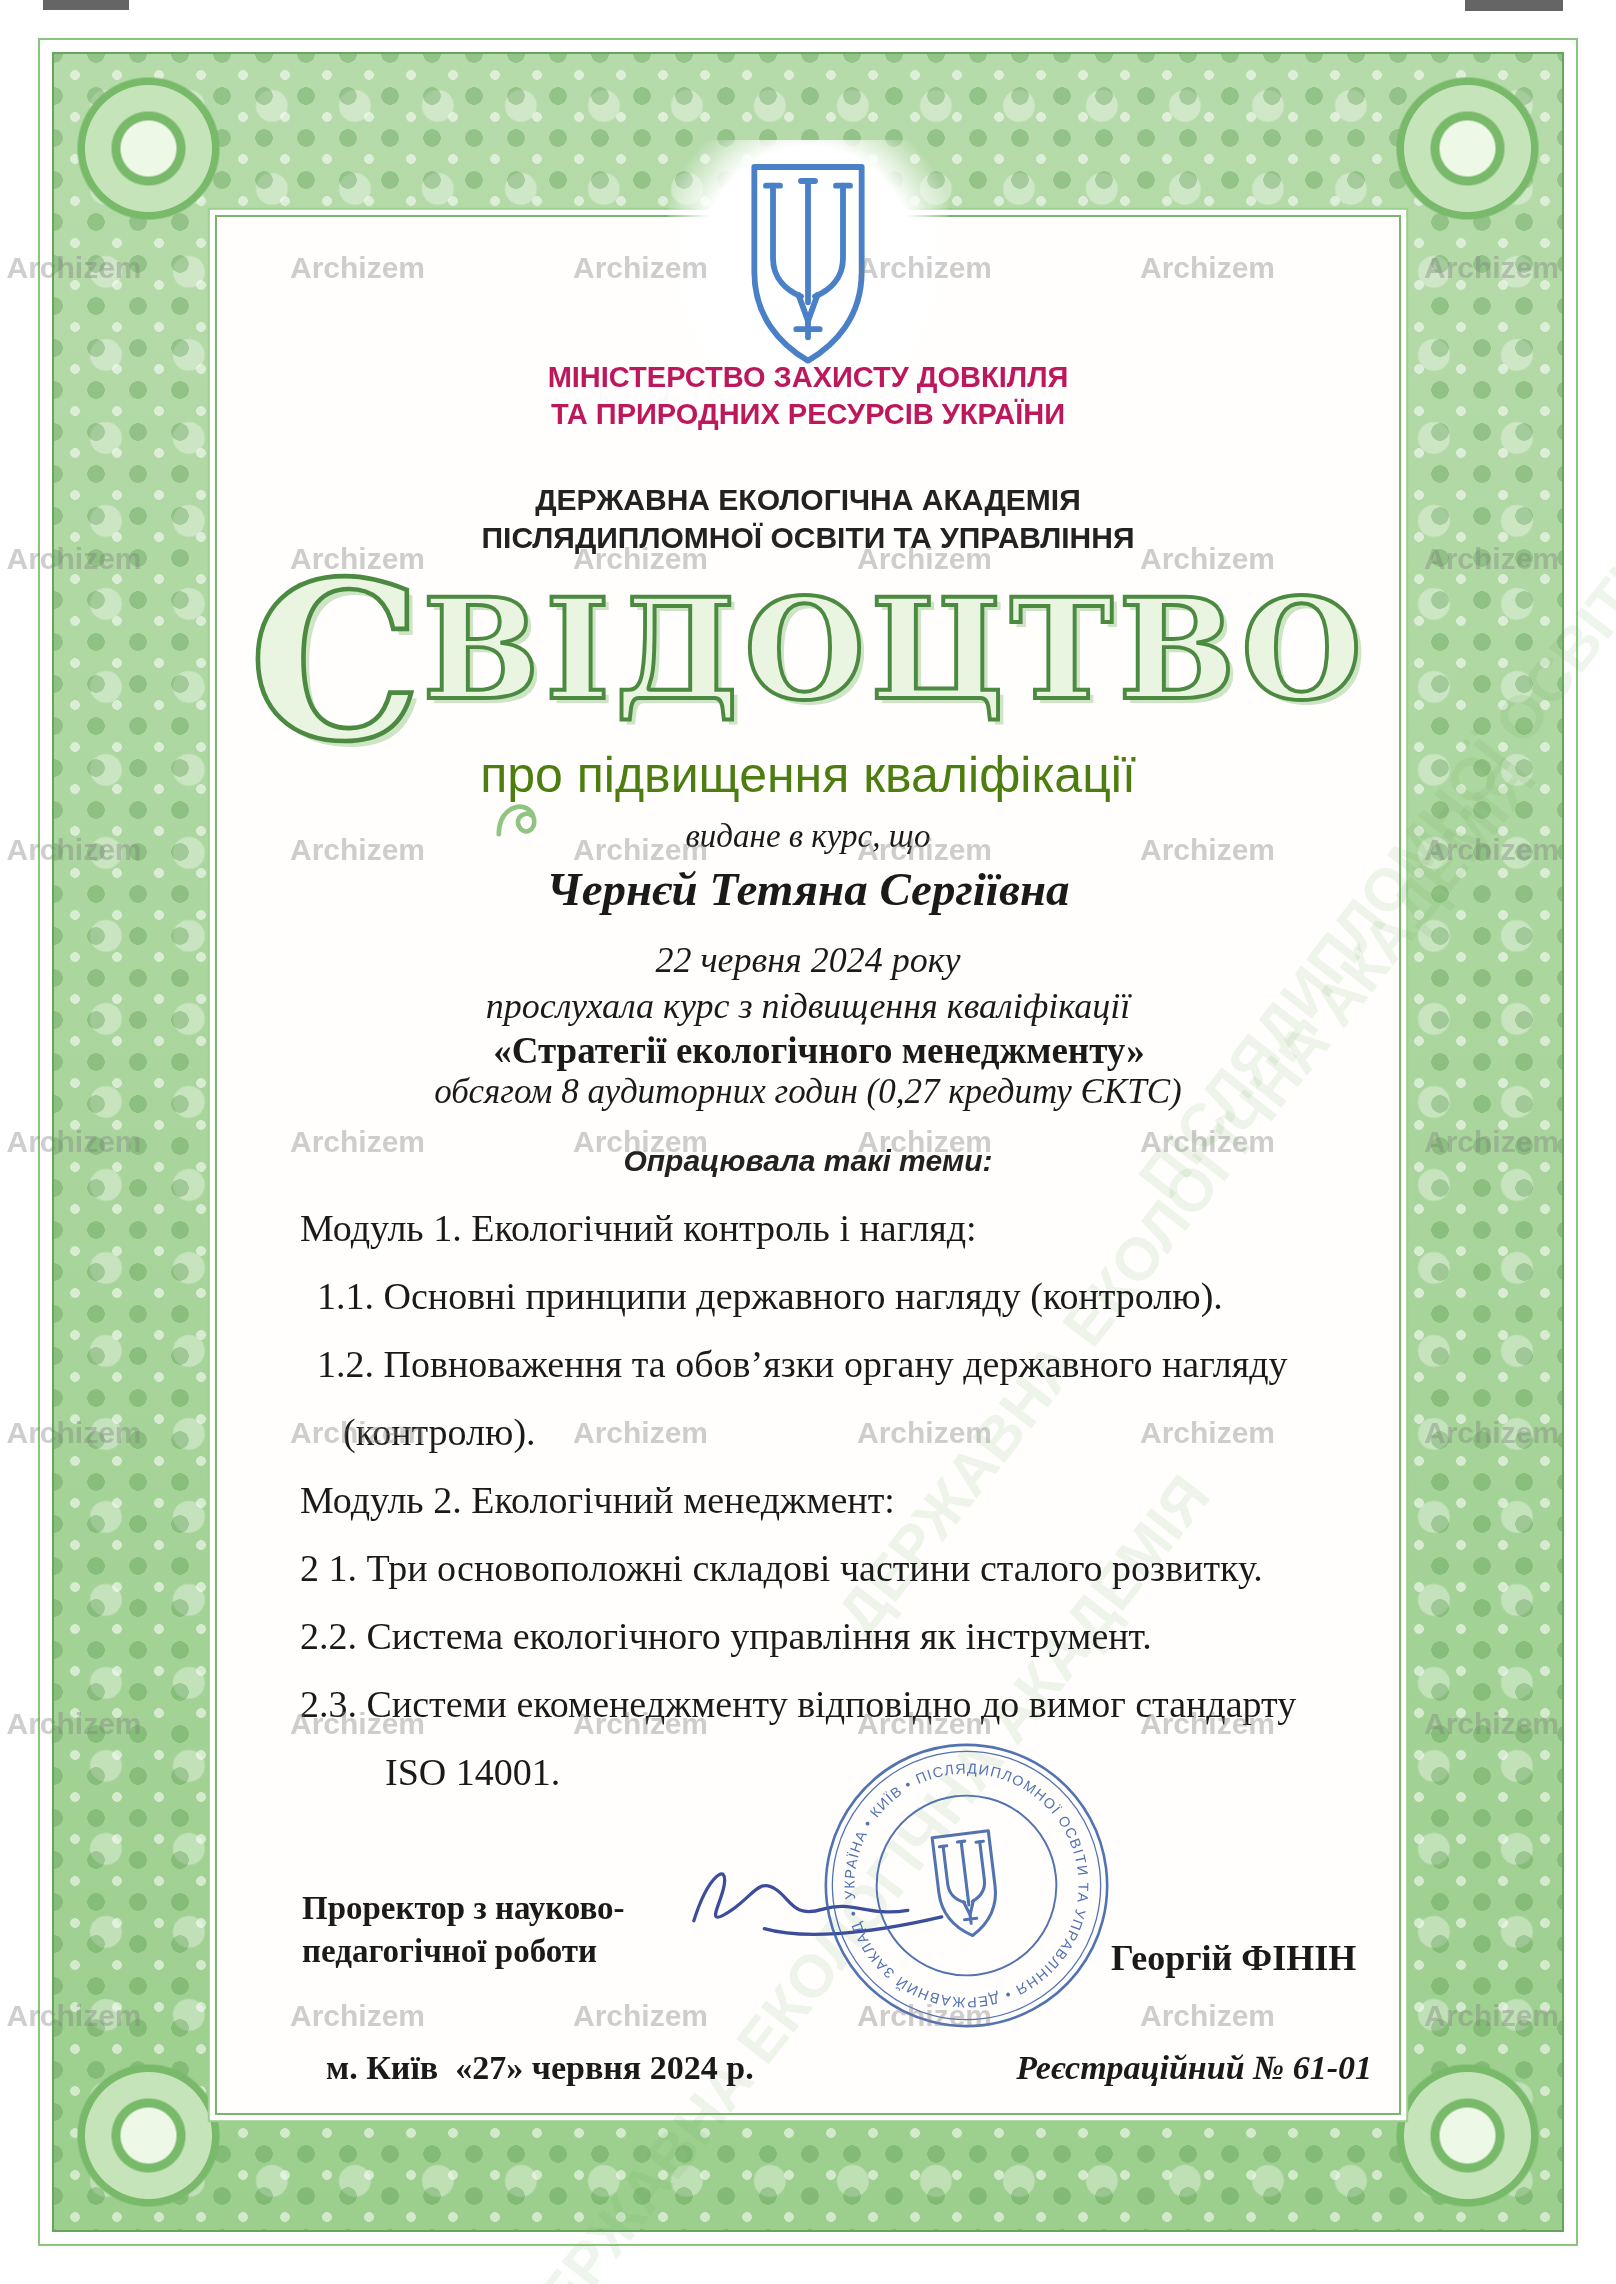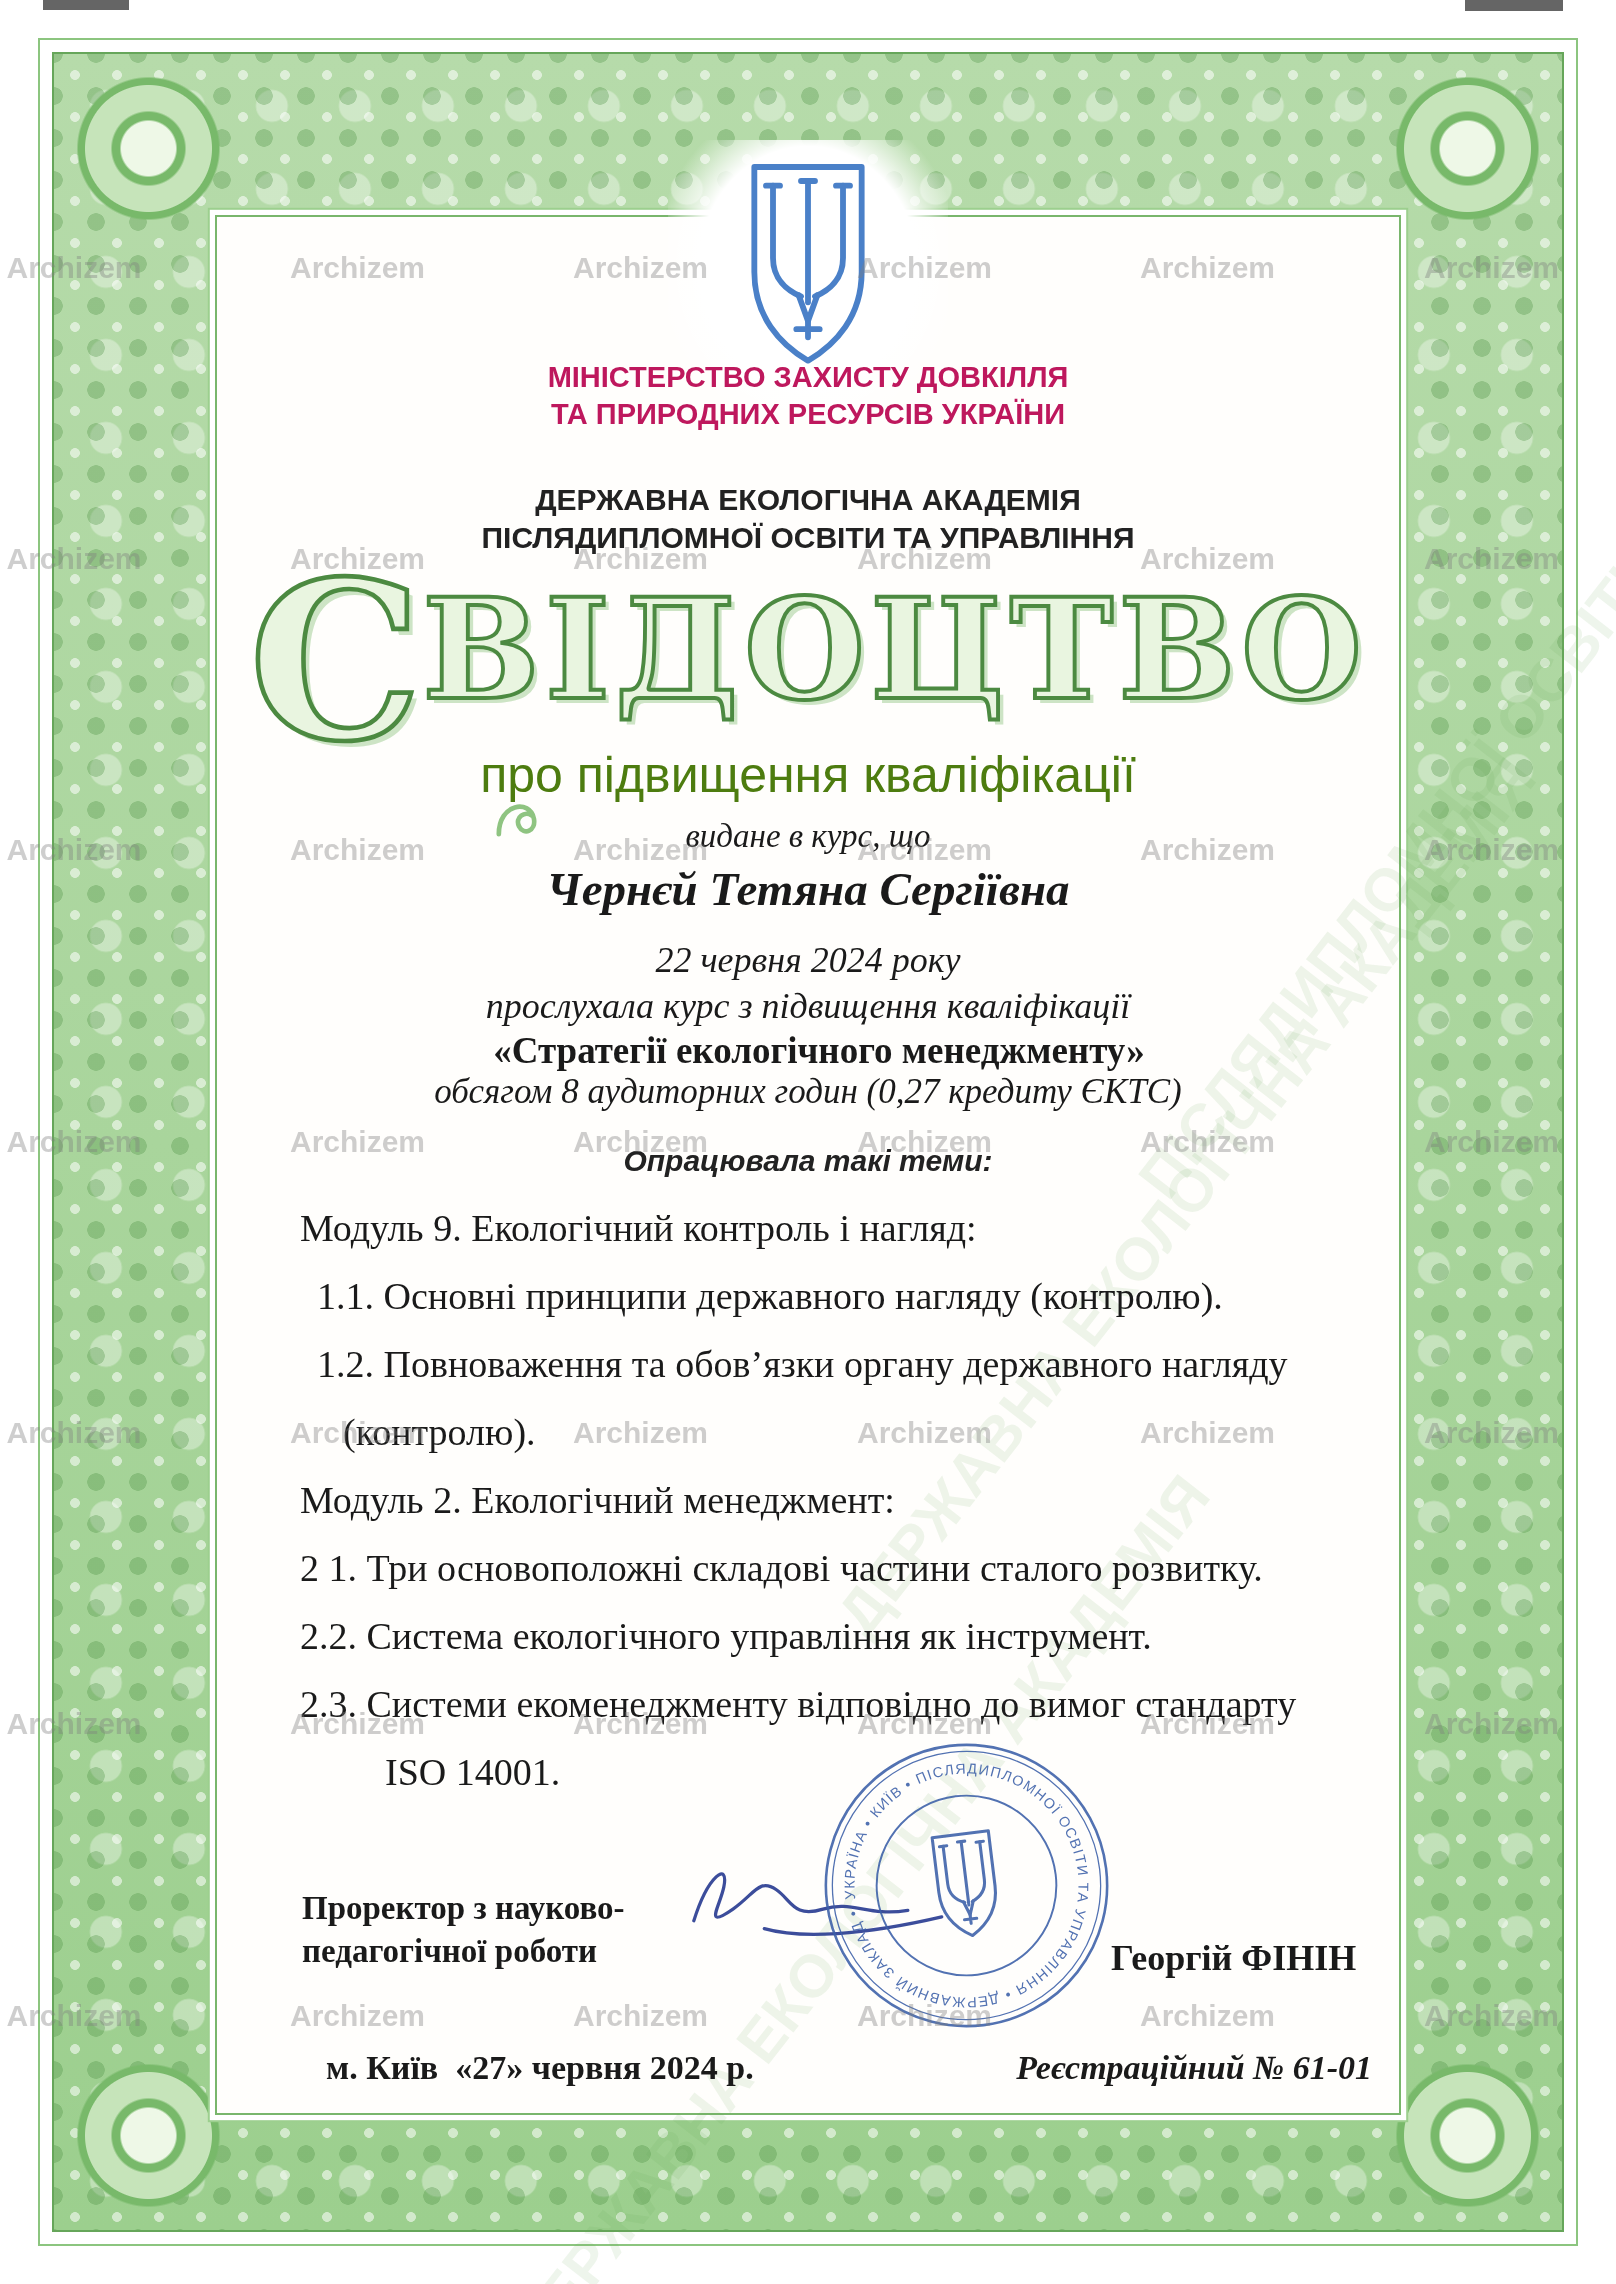--- a/index.html
+++ b/index.html
@@ -140,21 +140,21 @@
   <div class="abs issued">видане в курс, що</div>
   <div class="abs name">Чернєй Тетяна Сергіївна</div>
   <div class="abs date-line">22 червня 2024 року</div>
   <div class="abs course-intro">прослухала курс з підвищення кваліфікації</div>
   <div class="abs course-title">«Стратегії екологічного менеджменту»</div>
   <div class="abs course-volume">обсягом 8 аудиторних годин (0,27 кредиту ЄКТС)</div>
 
   <div class="abs topics-heading">Опрацювала такі теми:</div>
 
   <div class="topics">
-    <div class="topic-line">Модуль 9. Екологічний контроль і нагляд:</div>
+    <div class="topic-line">Модуль 1. Екологічний контроль і нагляд:</div>
     <div class="topic-line ind1">1.1. Основні принципи державного нагляду (контролю).</div>
     <div class="topic-line ind1">1.2. Повноваження та обов’язки органу державного нагляду</div>
     <div class="topic-line ind2">(контролю).</div>
     <div class="topic-line">Модуль 2. Екологічний менеджмент:</div>
     <div class="topic-line">2 1. Три основоположні складові частини сталого розвитку.</div>
     <div class="topic-line">2.2. Система екологічного управління як інструмент.</div>
     <div class="topic-line">2.3. Системи екоменеджменту відповідно до вимог стандарту</div>
     <div class="topic-line ind3">ISO 14001.</div>
   </div>
 

